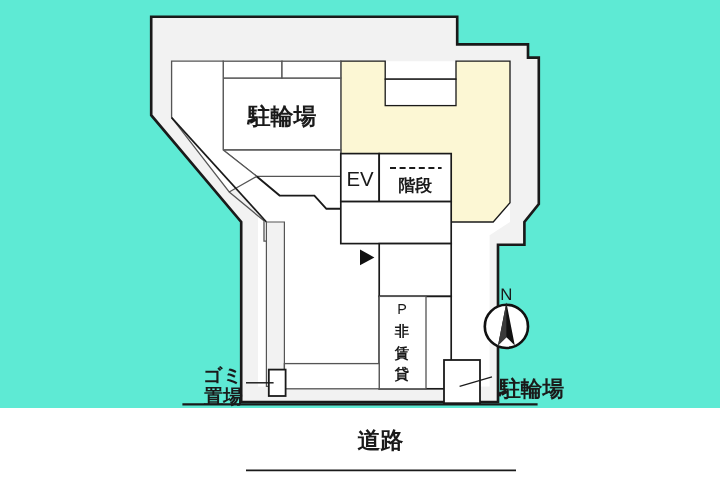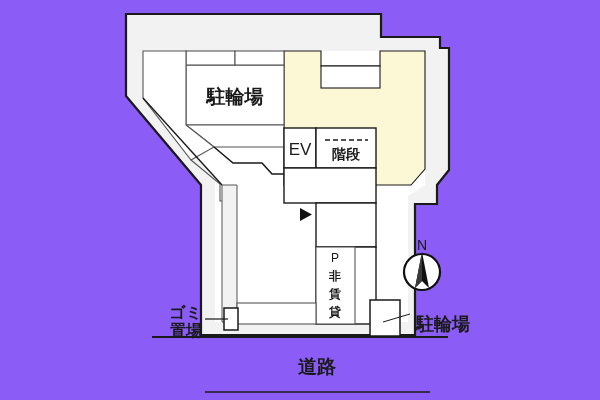--- a/index.html
+++ b/index.html
@@ -9,22 +9,22 @@
   }
   body {
     width: 600px;
     height: 400px;
     overflow: hidden;
     font-family: "Liberation Sans", sans-serif;
   }
   #siteplan {
     position: relative;
     width: 600px;
-    height: 400px;
-    background: #8b5cf6;
+    height: 340px;
+    background: #5eead4;
   }
   svg.plan {
     position: absolute;
     left: 0;
     top: 0;
     width: 600px;
     height: 400px;
     display: block;
   }
   .lbl {

